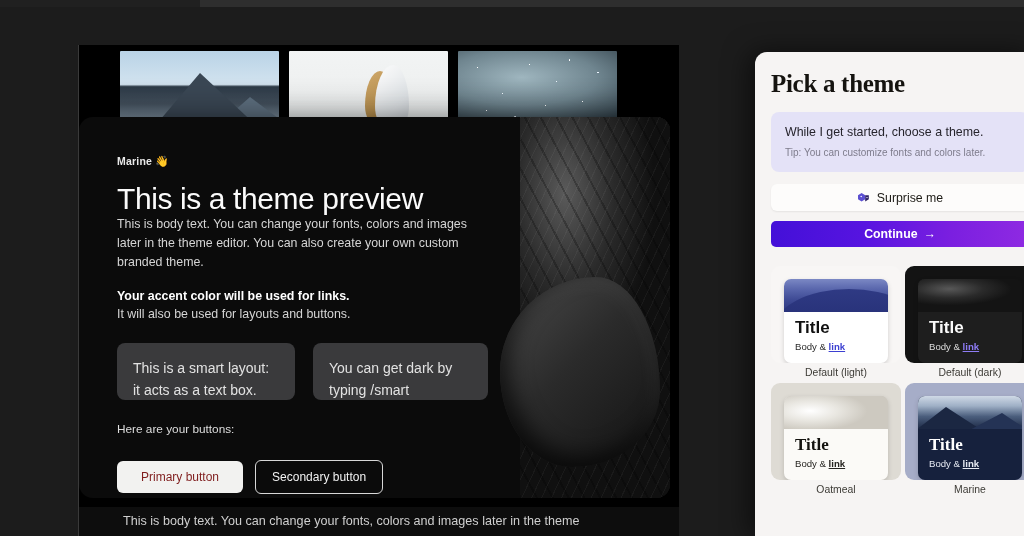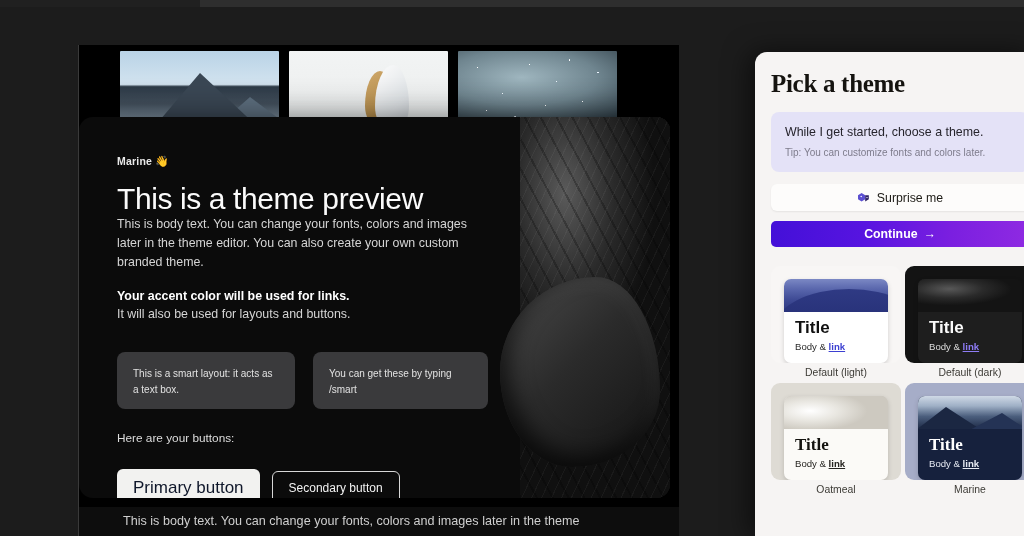--- a/index.html
+++ b/index.html
@@ -203,48 +203,48 @@
   .accent-line {
     font-size: 12.4px;
     font-weight: bold;
     color: #ffffff;
     text-underline-offset: 2px;
     margin-bottom: 4px;
   }
   .accent-sub {
     font-size: 12.4px;
     color: #d5d5d5;
-    margin-bottom: 31px;
+    margin-bottom: 22px;
   }
 
   .smart-row { display: flex; gap: 18px; margin-bottom: 22px; }
   .smart-box {
     background: #3a3a3c;
     border-radius: 8px;
     padding: 14px 16px;
-    font-size: 10px;
+    font-size: 14px;
     line-height: 1.6;
     color: #e2e2e2;
   }
   .smart-box.a { width: 178px; height: 57px; }
   .smart-box.b { width: 175px; height: 57px; }
 
   .buttons-label {
     font-size: 11.8px;
     color: #dedede;
     margin-bottom: 24px;
   }
   .btn-row { display: flex; gap: 12px; align-items: center; }
   .btn-primary {
     background: #f2f2f0;
-    color: #0f172a;
+    color: #7f1d1d;
     border: none;
     border-radius: 6px;
-    padding: 9px 16px;
-    font-size: 17px;
+    padding: 9px 24px;
+    font-size: 12px;
     font-family: "Liberation Sans", sans-serif;
     cursor: pointer;
   }
   .btn-secondary {
     background: transparent;
     color: #f2f2f2;
     border: 1px solid #d8d8d8;
     border-radius: 6px;
     padding: 9px 16px;
     font-size: 12px;
@@ -485,21 +485,21 @@
 
         <div class="preview-title">This is a theme preview</div>
 
         <div class="preview-para">This is body text. You can change your fonts, colors and images later in the theme editor. You can also create your own custom branded theme.</div>
 
         <div class="accent-line">Your accent color will be used for links.</div>
         <div class="accent-sub">It will also be used for layouts and buttons.</div>
 
         <div class="smart-row">
           <div class="smart-box a">This is a smart layout: it acts as a text box.</div>
-          <div class="smart-box b">You can get these by typing /smart</div>
+          <div class="smart-box b">You can get dark by typing /smart</div>
         </div>
 
         <div class="buttons-label">Here are your buttons:</div>
 
         <div class="btn-row">
           <button class="btn-primary">Primary button</button>
           <button class="btn-secondary">Secondary button</button>
         </div>
       </div>
     </div>

